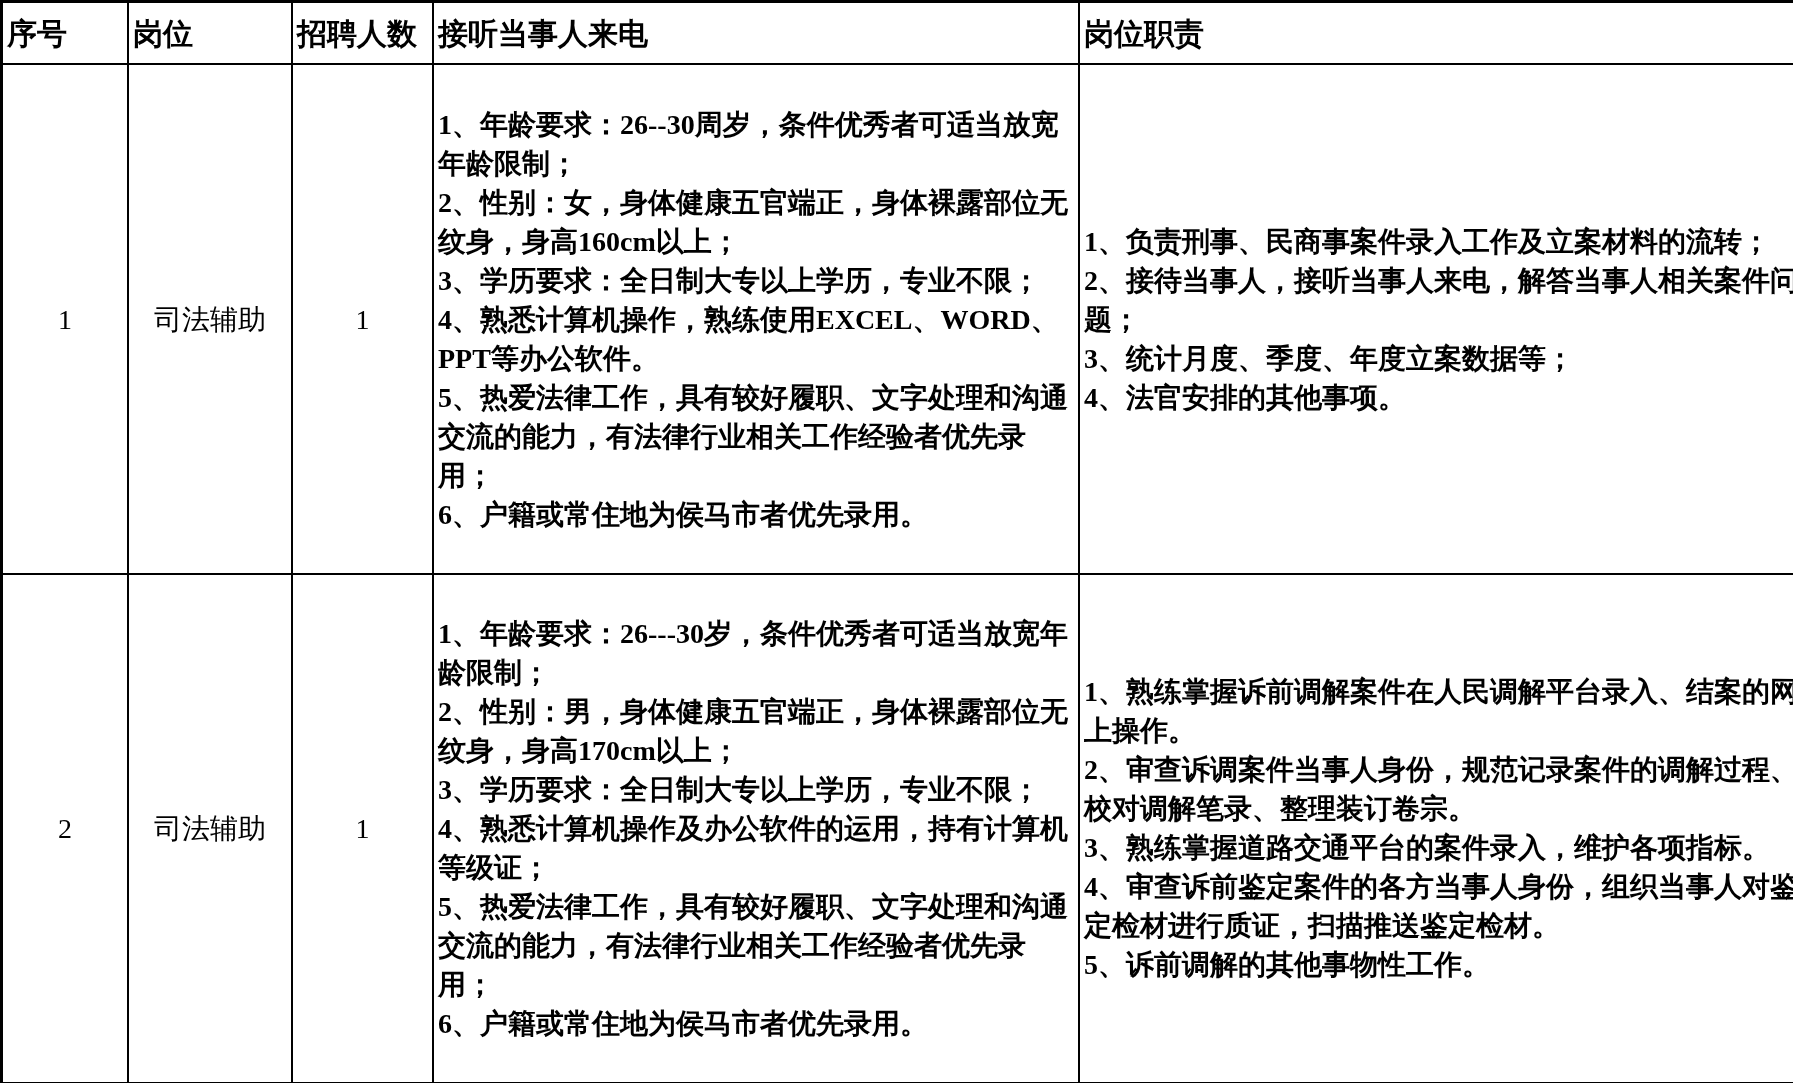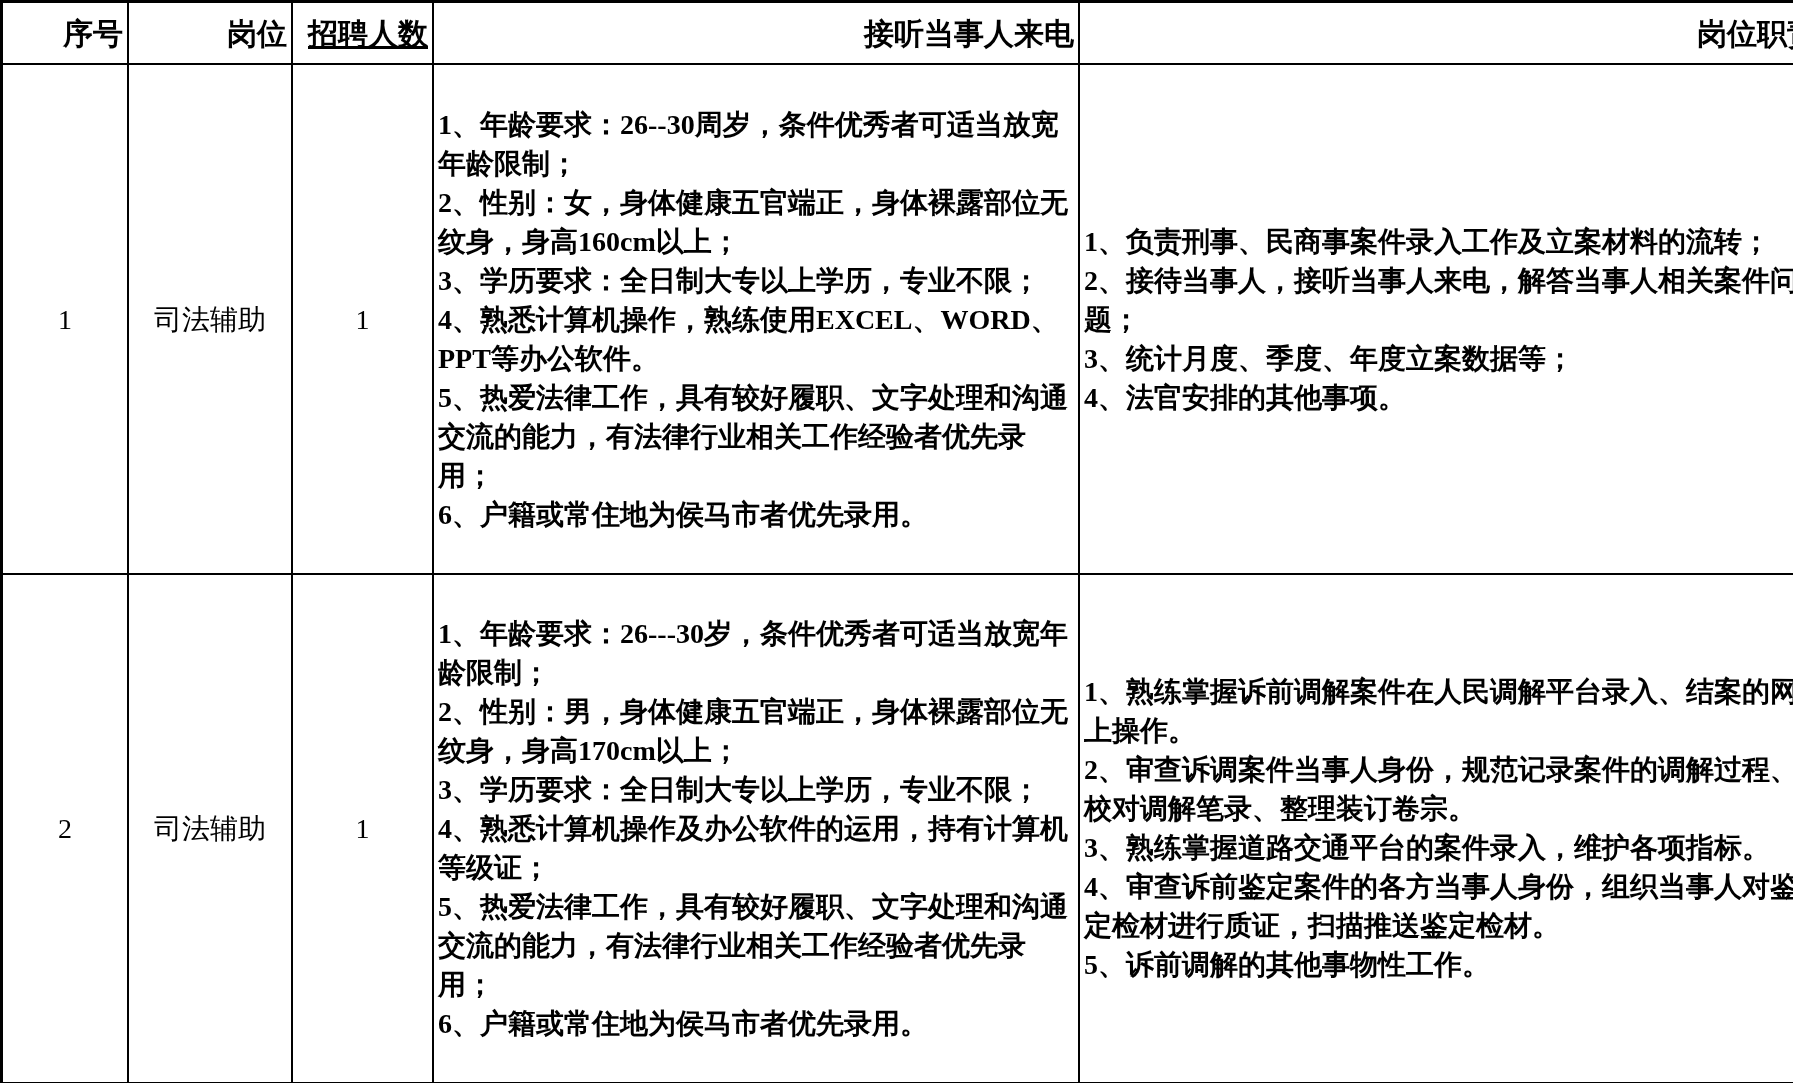--- a/index.html
+++ b/index.html
@@ -23,27 +23,27 @@
   .job-table td {
     border: 2px solid #000000;
     vertical-align: middle;
     font-size: 28px;
     line-height: 39px;
     padding: 2px 4px;
     overflow: hidden;
   }
   .job-table thead th {
     font-weight: bold;
-    text-align: right;
+    text-align: left;
     height: 56px;
     font-size: 30px;
   }
   .col-no     { width: 116px; }
   .col-pos    { width: 154px; }
-  .col-count  { width: 131px; text-decoration: underline; }
+  .col-count  { width: 131px; }
   .col-req    { width: 636px; }
   .col-duty   { width: 733px; }
   .cell-center {
     text-align: center;
   }
   .cell-text {
     text-align: left;
     white-space: pre-line;
     padding-left: 8px;
     padding-right: 6px;

